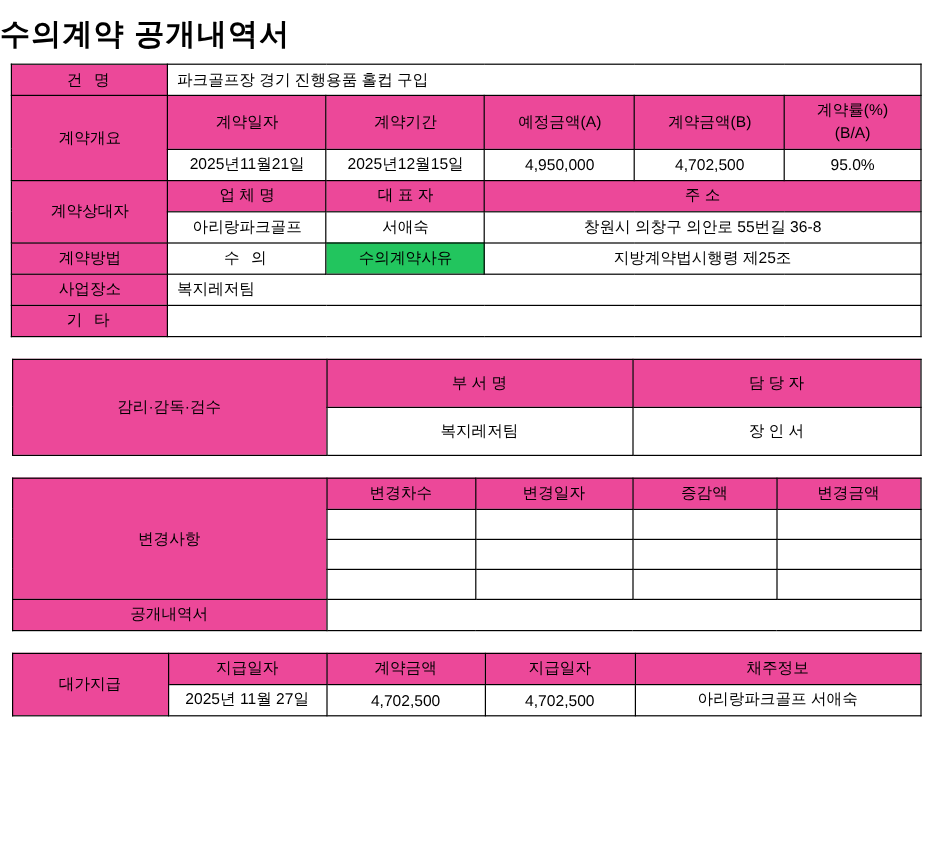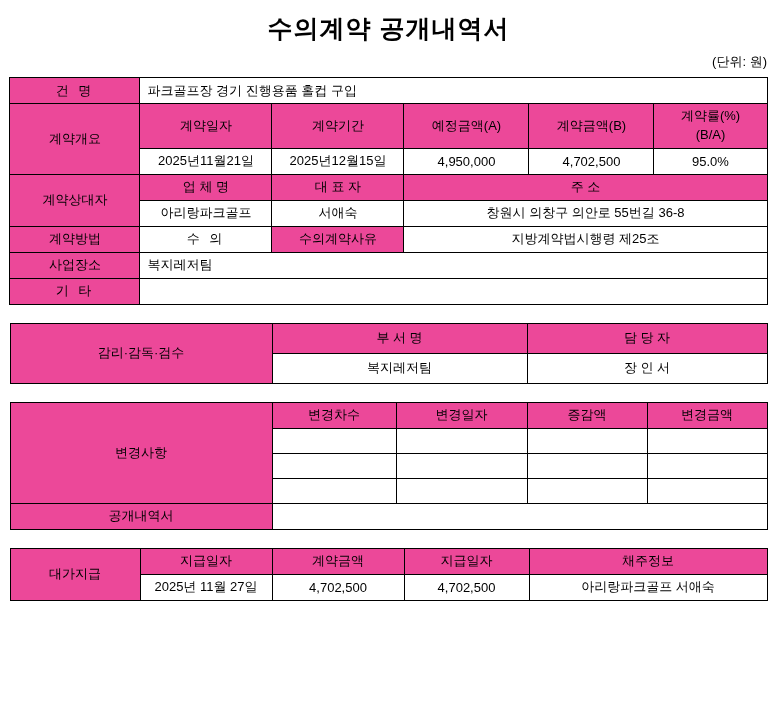--- a/index.html
+++ b/index.html
@@ -16,21 +16,20 @@
     position: relative;
     overflow: hidden;
   }
   .page {
     width: 777px;
     height: 707px;
     position: relative;
     box-sizing: border-box;
   }
   .doc-title {
-    text-align: center;
     font-size: 25px;
     font-weight: bold;
     letter-spacing: 1px;
     margin-top: 12px;
     margin-bottom: 8px;
   }
   .unit-line {
     text-align: right;
     font-size: 13px;
     padding-right: 10px;
@@ -50,47 +49,46 @@
     font-size: 13px;
     padding: 3px 4px;
     height: 26px;
     box-sizing: border-box;
     word-break: keep-all;
   }
   .hdr {
     background: #ec4899;
   }
   .hdr-light {
-    background: #ec4899;
+    background: #22c55e;
   }
   .left {
     text-align: left;
     padding-left: 7px;
   }
   .spaced {
     letter-spacing: 3px;
   }
   .tall {
-    height: 30px;
+    height: 40px;
   }
   .two-line {
     line-height: 1.45;
   }
   .empty-row td {
     height: 25px;
   }
 </style>
 </head>
 <body>
 
 <div class="page">
 
   <div class="doc-title">수의계약 공개내역서</div>
 
-  <div class="unit-line">(단위: 원)</div>
 
   <table>
     <colgroup>
       <col style="width:130px">
       <col style="width:132px">
       <col style="width:132px">
       <col style="width:125px">
       <col style="width:125px">
       <col style="width:113px">
     </colgroup>

